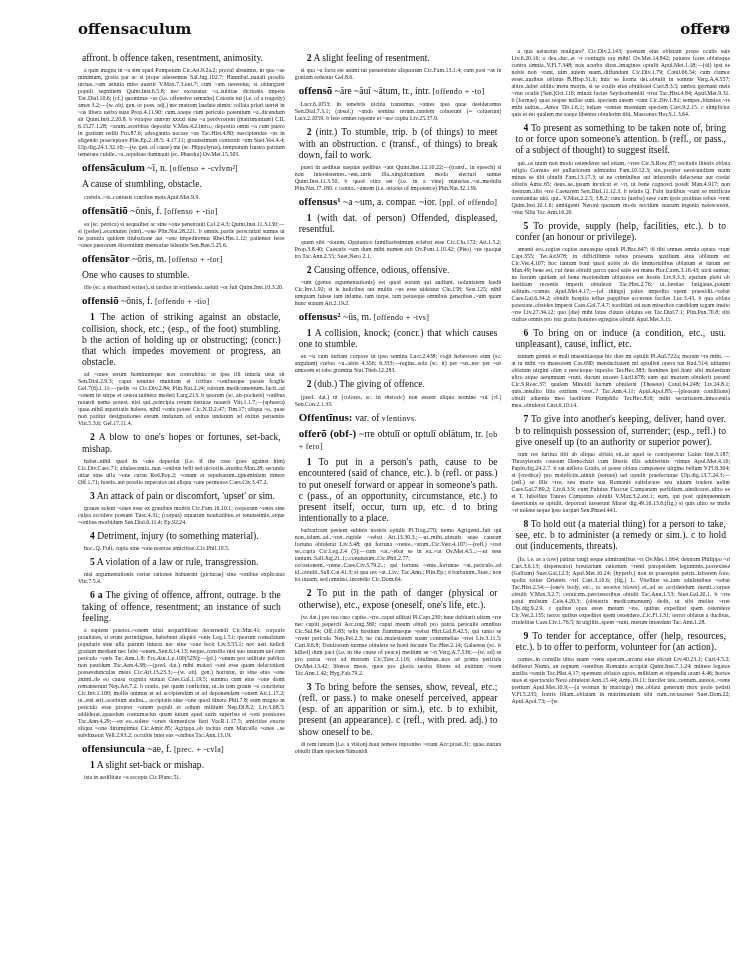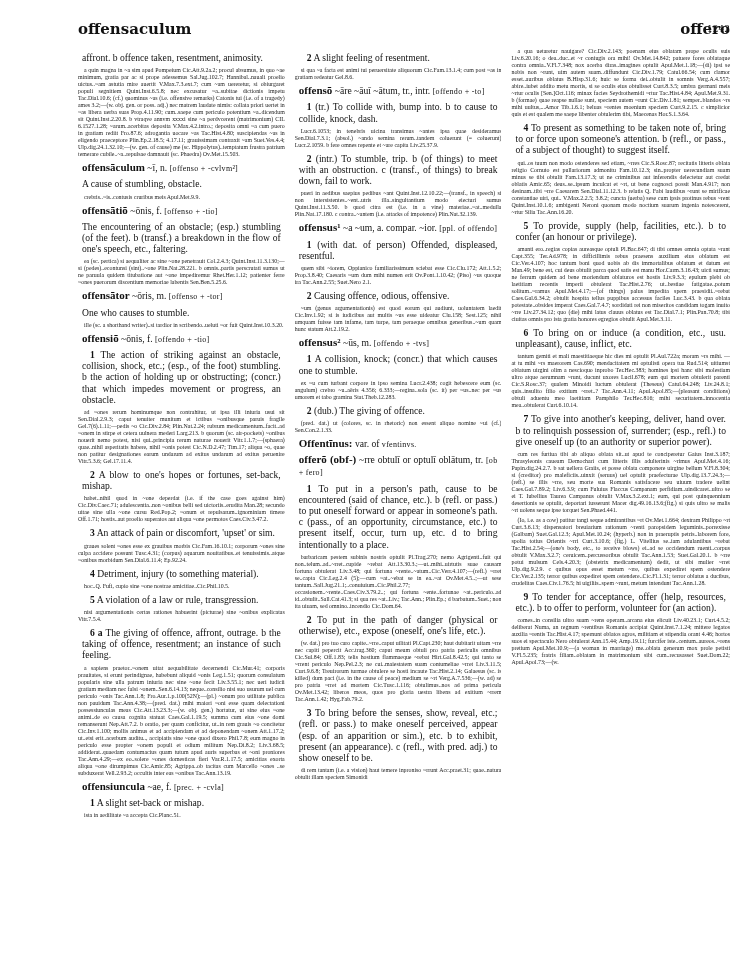--- a/index.html
+++ b/index.html
@@ -31,21 +31,20 @@
     <span class="rh-right">offero</span>
   </div>
   <div class="columns">
     <div class="col c1">
         <p class="def">affront.  b offence taken, resentment, animosity.</p>
         <p class="cit">a quin magna in ~a sim apud Pompeium Cic.Att.9.2a.2; procul absumus, in quo ~ae minimum, gratia par ac si prope adessemus Sal.Jug.102.7; Hannibal..nauali proelio uictus..~am astutia mire auertit V.Max.7.3.ext.7; cum ~am uereretur, si obiurgaret populi segnitiem Quint.Inst.6.5.8; nec excusatur ~a..subitae dictionis impetu Tac.Dial.10.6; (cf.) quominus ~as (i.e. offensive remarks) Catonis tui (i.e. of a tragedy) ames 3.2;—(w. obj. gen. or poss. adj.) nec matrem laudate nimis: collata priori uertet in ~as libera uerba suas Prop.4.11.90; cum..saepe cum periculo potentium ~a..dicendum sit Quint.Inst.2.20.8. b vtraqve annvm xxxxi sine ~a perdvcerent (matrimonium) CIL 6.1527.1.28; ~arum..acerbitas deposita V.Max.4.2.intro.; deposita omni ~a cum puero in gratiam rediit Fro.87.6; adrogantia uocare ~as Tac.Hist.4.80; suscipiendas ~as in eligendo praeceptore Plin.Ep.2.18.5; 4.17.11; grauissimam contraxit ~am Suet.Ves.4.4; Ulp.dig.24.1.32.10;—(w. gen. of cause) me (sc. Hippolytus)..temptatum frustra patrium temerare cubile..~a..repulsae damnauit (sc. Phaedra) Ov.Met.15.503.</p>
         <p class="def entry"><span class="hw">offensāculum</span> <span class="infl">~ī, n.</span> <span class="etym">[offenso + -cvlvm²]</span></p>
         <p class="def">A cause of stumbling, obstacle.</p>
         <p class="cit">crebris..~is..contusis cruribus meis Apul.Met.9.9.</p>
         <p class="def entry"><span class="hw">offensātiō</span> <span class="infl">~ōnis, f.</span> <span class="etym">[offenso + -tio]</span></p>
-        <p class="def">The encountering of an obstacle; (esp.) stumbling (of the feet).  b (transf.) a breakdown in the flow of one's speech, etc., faltering.</p>
         <p class="cit">ea (sc. pertica) si aequaliter ac sine ~one penetrauit Col.2.4.3; Quint.Inst.11.3.130;—si (pedes)..econtunsi (sint)..~one Plin.Nat.28.221.  b omnis..partis perscrutati sumus ut ne paruula quidem titubatione aut ~one impediremur Rhet.Her.1.12; patienter ferre ~ones puerorum discentium memoriae labentis Sen.Ben.5.25.6.</p>
         <p class="def entry"><span class="hw">offensātor</span> <span class="infl">~ōris, m.</span> <span class="etym">[offenso + -tor]</span></p>
         <p class="def">One who causes to stumble.</p>
         <p class="cit">ille (sc. a shorthand writer)..si tardior in scribendo..ueluti ~or fuit Quint.Inst.10.3.20.</p>
         <p class="def entry"><span class="hw">offensiō</span> <span class="infl">~ōnis, f.</span> <span class="etym">[offendo + -tio]</span></p>
         <p class="def sense"><span class="num">1</span> <span>The action of striking against an obstacle, collision, shock, etc.; (esp., of the foot) stumbling.  b the action of holding up or obstructing; (concr.) that which impedes movement or progress, an obstacle.</span></p>
         <p class="cit">ad ~ones rerum hominumque non contrahitur, ut ipsa illi iniuria usui sit Sen.Dial.2.9.3; caput tenuiter munitum et ictibus ~onibusque paruis fragile Gel.7(6).1.11;—pedis ~o Cic.Div.2.84; Plin.Nat.2.24; rubrum medicamentum..facit..ad ~onem in stirpe et cetera uulnera mederi Larg.213.  b quorum (sc. air-pockets) ~onibus nouerit nemo potest, nisi qui..principia rerum naturae nouerit Vitr.1.1.7;—(sphaera) quae..nihil asperitatis habere, nihil ~onis potest Cic.N.D.2.47; Tim.17; aliqua ~o, quae non patitur designationes earum undarum ad exitus undarum ad exitus peruenire Vitr.5.3.6; Gel.17.11.4.</p>
         <p class="def sense"><span class="num">2</span> <span>A blow to one's hopes or fortunes, set-back, mishap.</span></p>
         <p class="cit">habet..nihil quod in ~one deperdat (i.e. if the case goes against him) Cic.Div.Caec.71; adulescentia..non ~onibus belli sed uictoriis..erudita Man.28; secundo uitae sine ulla ~one cursu Red.Pop.2; ~onum et repulsarum..ignominiam timere Off.1.71; hostis..aut proelio superatos aut aliqua ~one permotos Caes.Civ.3.47.2.</p>
         <p class="def sense"><span class="num">3</span> <span>An attack of pain or discomfort, 'upset' or sim.</span></p>
@@ -57,21 +56,20 @@
         <p class="def sense"><span class="num">6 a</span> <span>The giving of offence, affront, outrage.  b the taking of offence, resentment; an instance of such feeling.</span></p>
         <p class="cit">a sapiens praetor..~onem uitat aequabilitate decernendi Cic.Mur.41; corporis prauitates, si erunt perindignae, habebunt aliquid ~onis Leg.1.51; quorum consulatum popularis sine ulla patrum iniuria nec sine ~one fecit Liv.3.55.1; nec ueri iudicii gratiam mediam nec falsi ~onem..Sen.6.14.13; neque..consilio nisi suo usurum uel cum periculo ~onis Tac.Ann.1.8; Fro.Aur.1.p.100(52N);—(pl.) ~onum pro utilitate publica non pauidum Tac.Ann.4.38;—(pred. dat.) mihi maiori ~oni esse quam delectationi possessiunculas meas Cic.Att.13.23.3;—(w. obj. gen.) hortatur, ut sine eius ~one animi..de eo causa cognita statuat Caes.Gal.1.19.5; summa cum eius ~one domi remanserunt Nep.Att.7.2.  b oratio, per quam conficitur, ut..in rem grauis ~o concitetur Cic.Inv.1.100; mollis animus et ad accipiendam et ad deponendam ~onem Att.1.17.2; ut..etsi erit..acerbum auditu.., accipiatis sine ~one quod dixero Phil.7.8; eum magno in periculo esse propter ~onem populi et odium militum Nep.Di.8.2; Liv.3.68.5; addiderat..quaedam contumacius quam tutum apud auris superbas et ~oni proniores Tac.Ann.4.29;—ex eo..solere ~ones domesticas fieri Var.R.1.17.5; amicitias exorta aliqua ~one dirumpimus Cic.Amic.85; Agrippa..ob tacitas cum Marcello ~ones ..se subduxerat Vell.2.93.2; occultis inter eas ~onibus Tac.Ann.13.19.</p>
         <p class="def entry"><span class="hw">offensiuncula</span> <span class="infl">~ae, f.</span> <span class="etym">[prec. + -cvla]</span></p>
         <p class="def sense"><span class="num">1</span> <span>A slight set-back or mishap.</span></p>
         <p class="cit">ista in aedilitate ~a accepta Cic.Planc.51.</p>
       </div>
     <div class="col c2">
         <p class="def sense"><span class="num">2</span> <span>A slight feeling of resentment.</span></p>
         <p class="cit">si qua ~a facta est animi tui peruersitate aliquorum Cic.Fam.13.1.4; cum post ~as in gratiam redeatur Gel.8.6.</p>
         <p class="def entry"><span class="hw">offensō</span> <span class="infl">~āre ~āuī ~ātum, tr., intr.</span> <span class="etym">[offendo + -to]</span></p>
-        <p class="def sense"><span class="num">1</span> <span>(tr.) To collide with, bump into.  b to cause to collide, knock, dash.</span></p>
         <p class="cit">Lucr.6.1053; in tenebris uicina transimus ~antes ipsa quae desideramus Sen.Dial.7.3.1; (absol.) ~ando semina rerum..tandem coluerunt (= coluerunt) Lucr.2.1059.  b fere omnes repente et ~are capita Liv.25.37.9.</p>
         <p class="def sense"><span class="num">2</span> <span>(intr.) To stumble, trip.  b (of things) to meet with an obstruction.  c (transf., of things) to break down, fail to work.</span></p>
         <p class="cit">pueri in aedibus saepius pedibus ~ant Quint.Inst.12.10.22;—(transf., in speech) si non intersistentes..~ent..utris illa..singultantium modo eiecturi sumus Quint.Inst.11.3.50. b quod citra est (i.e. in a vine) materiae..~at..medulla Plin.Nat.17.180.  c contra..~antem (i.e. attacks of impotence) Plin.Nat.32.139.</p>
         <p class="def entry"><span class="hw">offensus¹</span> <span class="infl">~a ~um, a. compar. ~ior.</span> <span class="etym">[ppl. of offendo]</span></p>
         <p class="def sense"><span class="num">1</span> <span>(with dat. of person) Offended, displeased, resentful.</span></p>
         <p class="cit">quem sibi ~iorem, Oppianico familiarissimum sciebat esse Cic.Clu.172; Att.1.5.2; Prop.3.8.40; Caesaris ~um dum mihi numen erit Ov.Pont.1.10.42; (Piso) ~us quoque ira Tac.Ann.2.55; Suet.Nero 2.1.</p>
         <p class="def sense"><span class="num">2</span> <span>Causing offence, odious, offensive.</span></p>
         <p class="cit">~um (genus argumentationis) est quod eorum qui audiunt, uoluntatem laedit Cic.Inv.1.92; si is iudicibus aut multis ~us esse uideatur Clu.158; Sest.125; nihil umquam fuisse tam infame, tam turpe, tam peraeque omnibus generibus..~um quam hunc statum Att.2.19.2.</p>
         <p class="def entry"><span class="hw">offensus²</span> <span class="infl">~ūs, m.</span> <span class="etym">[offendo + -tvs]</span></p>
         <p class="def sense"><span class="num">1</span> <span>A collision, knock; (concr.) that which causes one to stumble.</span></p>
@@ -90,18 +88,19 @@
     <div class="col c3">
         <p class="cit">a qua uetaretur nauigare? Cic.Div.2.143; poenam eius oblatam prope oculis suis Liv.6.20.16; o dea..duc..et ~r coniugis ora mihi! Ov.Met.14.842; patuere fores oblataque contra omnia..V.Fl.7.348; nox acerba diras..imagines optulit Apul.Met.1.18;—(di) ipsi se nobis non ~runt, uim autem suam..diffundunt Cic.Div.1.79; Catul.66.54; cum clamor esset..auribus oblatus B.Hisp.31.6; huic se forma dei..obtulit in somnis Verg.A.4.557; abire..iubet addito metu mortis, si se oculis eius obtulisset Curt.8.3.5; umbra germani meis ~rtur oculis [Sen.]Oct.116; minax facies Seydrothemidi ~rtur Tac.Hist.4.84; Apul.Met.9.31.  b (formae) quae reapse nullae sunt, speciem autem ~runt Cic.Div.1.81; semper..blandos ~rs mihi uultus,...Amor Tib.1.6.1; beluas ~rentes moenium speciem Curt.9.2.15.  c simplicior quis et est qualem me saepe libenter obtulerim tibi, Maecenas Hor.S.1.3.64.</p>
         <p class="def sense"><span class="num">4</span> <span>To present as something to be taken note of, bring to or force upon someone's attention.  b (refl., or pass., of a subject of thought) to suggest itself.</span></p>
         <p class="cit">qui..os tuum non modo ostenderes sed etiam, ~rres Cic.S.Rosc.87; recitatis litteris oblata religio Cornuto est pullariorum admonitu Fam.10.12.3; sin..propter uerecundiam suam minus se tibi obtulit Fam.13.17.3; ut ne criminibus aut inferendis delectetur aut credat oblatis Amic.65; deus..se..ipsum inculcat et ~rt, ut bene cognosci possit Man.4.917; non desinam..tibi ~rre Caesarem Sen.Dial.11.12.3.  b relatis Q. Fabi laudibus ~runt se mirificae constantiae uiri, qui.. V.Max.2.2.5; 3.8.2; cuncta (uerba) sese cum ipsis protinus rebus ~rent Quint.Inst.10.1.6; ambigenti Neroni quonam modo noctium suarum ingenia notescerent, ~rtur Silia Tac.Ann.16.20.</p>
         <p class="def sense"><span class="num">5</span> <span>To provide, supply (help, facilities, etc.).  b to confer (an honour or privilege).</span></p>
         <p class="cit">amanti ero..regias copias aureasque optuli Pl.Bac.647; di tibi omnes omnia optata ~rant Capt.355; Ter.Ad.978; in difficillimis rebus praesens auxilium eius oblatum est Cic.Ver.4.107; hoc tantum boni quod uobis ab dis immortalibus oblatum et datum est Man.49; bene est, cui deus obtulit parca quod satis est manu Hor.Carm.3.16.43; uicti sumus; ne ferrum quidem ad bene moriendum oblaturos est hostis Liv.9.3.3; epulum plebi ob laetitiam recentis imperii obtulerat Tac.Hist.2.76; ut..bestiae fatigatae..potum solitum..~ramus Apul.Met.4.17;—(of things) palus impedita spem praesidii..~rebat Caes.Gal.6.34.2; obtulit hospita tellus puppibus accessus faciles Luc.3.43.  b qua oblata potestate..obsides imperat Caes.Gal.7.4.7; sordidati rei non miseritos candidam togam inuito ~rre Liv.27.34.12; quo (die) mihi latus clauus oblatus est Tac.Dial.7.1; Plin.Pan.70.8; tibi ciuitas omnis pro ista gratia honores egregios obtulit Apul.Met.3.11.</p>
         <p class="def sense"><span class="num">6</span> <span>To bring on or induce (a condition, etc., usu. unpleasant), cause, inflict, etc.</span></p>
         <p class="cit">tantum gemiti et mali maestitiaeque hic dies mi optulit Pl.Aul.722a; moram ~rs mihi. — at tu mihi ~rs maerorem Cas.690; mendacitatem mi optulisti opera tua Rud.514; uitiumst oblatum uirgini olim a nescioquo inprobo Ter.Hec.383; homines ipsi hanc sibi molestiam ultro atque aerumnam ~runt, ducunt uxores Lucil.678; eum qui mortem obtulerit parenti Cic.S.Rosc.37; qualem Minoidi luctum obtulerat (Theseus) Catul.64.248; Liv.24.8.1; quis..insulito filio exitium ~rret..? Tac.Ann.4.11; Apul.Apol.85;—(pleasant conditions) obtuli aduentu meo laetitiam Pamphilo Ter.Hec.816; mihi securitatem..innocentia mea..obtulerat Curt.6.10.14.</p>
         <p class="def sense"><span class="num">7</span> <span>To give into another's keeping, deliver, hand over.  b to relinquish possession of, surrender; (esp., refl.) to give oneself up (to an authority or superior power).</span></p>
         <p class="cit">cum res furtiua tibi ab aliquo oblata sit..ut apud te conciperetur Gaius Inst.3.187; Thrasyleonis caueam Demochari cum litteris illis adulterinis ~rimus Apul.Met.4.16; Papin.dig.24.2.7.  b sat uellera Graiis, et posse oblata componere uirgine bellum V.Fl.8.304; si (creditor) pro maleficiis..uinxit (seruus) uel optulit praefecturae Ulp.dig.13.7.24.3;—(refl.) se illis ~rre, seu morte sua Romanis satisfacere seu uiuum tradere uelint Caes.Gal.7.89.2; Liv.6.3.9; cum Fuluius Flaccus Campanam perfidiam..uindicaret..ultro se ei T. Iubellius Taurea Campanus obtulit V.Max.3.2.ext.1; eum, qui post quinquennium desertionis se optulit, deportari iusserunt Macer dig.49.16.13.6;(fig.) si quis ultro se malis ~rt uolens seque ipse torquet Sen.Phaed.441.</p>
+        <p class="def sense"><span class="num">8</span> <span>To hold out (a material thing) for a person to take, see, etc.  b to administer (a remedy or sim.).  c to hold out (inducements, threats).</span></p>
         <p class="cit">(Io, i.e. as a cow) patitur tangi seque admirantibus ~rt Ov.Met.1.664; dextram Philippo ~rt Curt.3.6.13; dispensatori breuiarium rationum ~renti paropsidem leguminis..porrexisse (Galbam) Suet.Gal.12.3; Apul.Met.10.24; (hyperb.) non in praeruptis petris..laborem fore, spolia totius Orientis ~rri Curt.3.10.6; (fig.) L. Vitellius se..iam adulantibus ~rebat Tac.Hist.2.54;—(one's body, etc., to receive blows) ei..ad se occidendum ruenti..corpus obtulit V.Max.3.2.7; ceruicem..percussoribus obtulit Tac.Ann.1.53; Suet.Gal.20.1.  b ~rre potui mulsum Cels.4.20.3; (obstetrix medicamentum) dedit, ut sibi mulier ~rret Ulp.dig.9.2.9.  c quibus opus esset metum ~rre, quibus expediret spem ostendere Cic.Ver.2.135; terror quibus expediret spem ostendere..Cic.Fl.1.31; terror oblatus a ducibus, crudelitas Caes.Civ.1.76.5; hi uigiliis..spem ~runt, metum intendunt Tac.Ann.1.28.</p>
         <p class="def sense"><span class="num">9</span> <span>To tender for acceptance, offer (help, resources, etc.).  b to offer to perform, volunteer for (an action).</span></p>
         <p class="cit">comes..in consilia ultro suam ~rens operam..arcana eius elicuit Liv.40.23.1; Curt.4.5.2; deliberat Numa, an regnum ~rentibus Romanis accipiat Quint.Inst.7.1.24; mittere legatos auxilia ~rentis Tac.Hist.4.17; spernunt oblatos agros, militiam et stipendia orant 4.46; hortos suos ei spectaculo Nero obtulerat Ann.15.44; Amp.19.11; furcifer iste..centum..aureos..~rens pretium Apul.Met.10.9;—(a woman in marriage) me..oblata generum mox prole petisti V.Fl.5.235; fratris filiam..oblatam in matrimonium sibi cum..recusasset Suet.Dom.22; Apul.Apol.73;—(w.</p>
       </div>
   </div>
 </div>
 
 </body></html>

